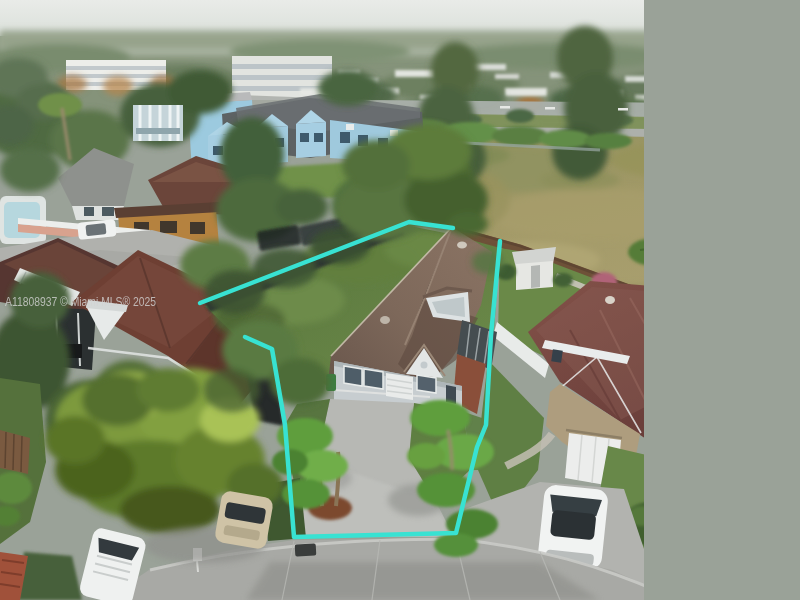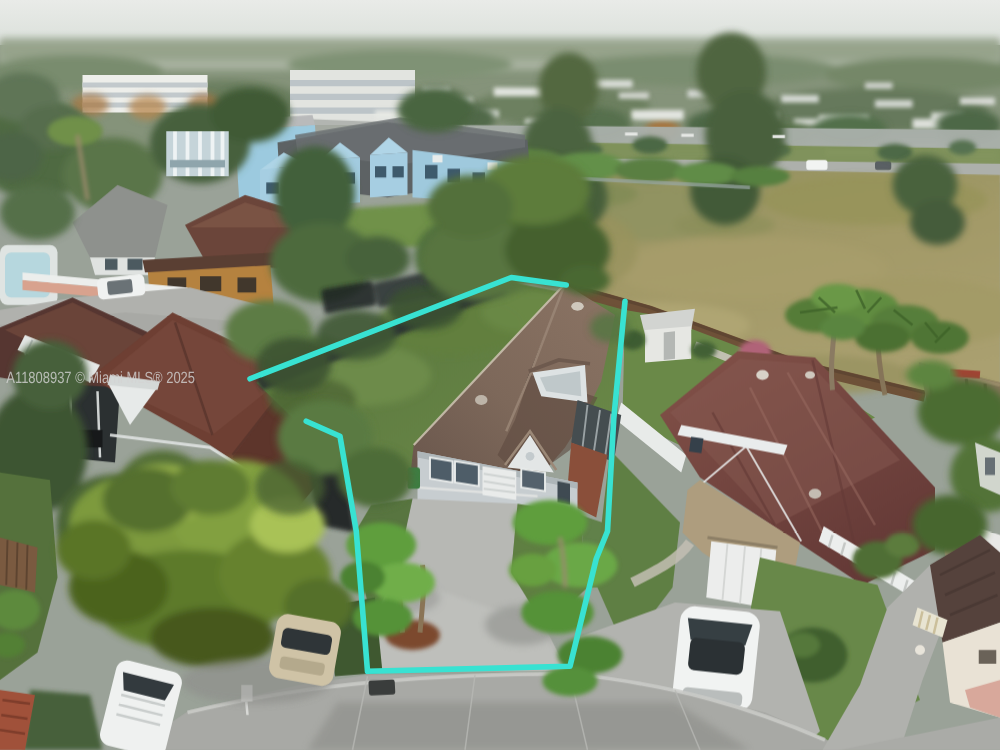--- a/index.html
+++ b/index.html
@@ -1,16 +1,16 @@
 <!DOCTYPE html>
 <html><head>
 <meta charset="utf-8">
 <style>
 html,body{margin:0;padding:0;background:#9aa298;}
-#wrap{width:800px;height:600px;overflow:hidden;position:relative;font-family:"Liberation Sans",sans-serif;}
+#wrap{width:644px;height:600px;overflow:hidden;position:relative;font-family:"Liberation Sans",sans-serif;}
 svg{display:block;}
 </style>
 </head>
 <body>
 <div id="wrap">
 <svg width="800" height="600" viewBox="0 0 800 600">
 <defs>
 <linearGradient id="sky" x1="0" y1="0" x2="0" y2="1">
 <stop offset="0" stop-color="#e9ebe8"></stop>
           <stop offset="1" stop-color="#d6ddd6"></stop>

